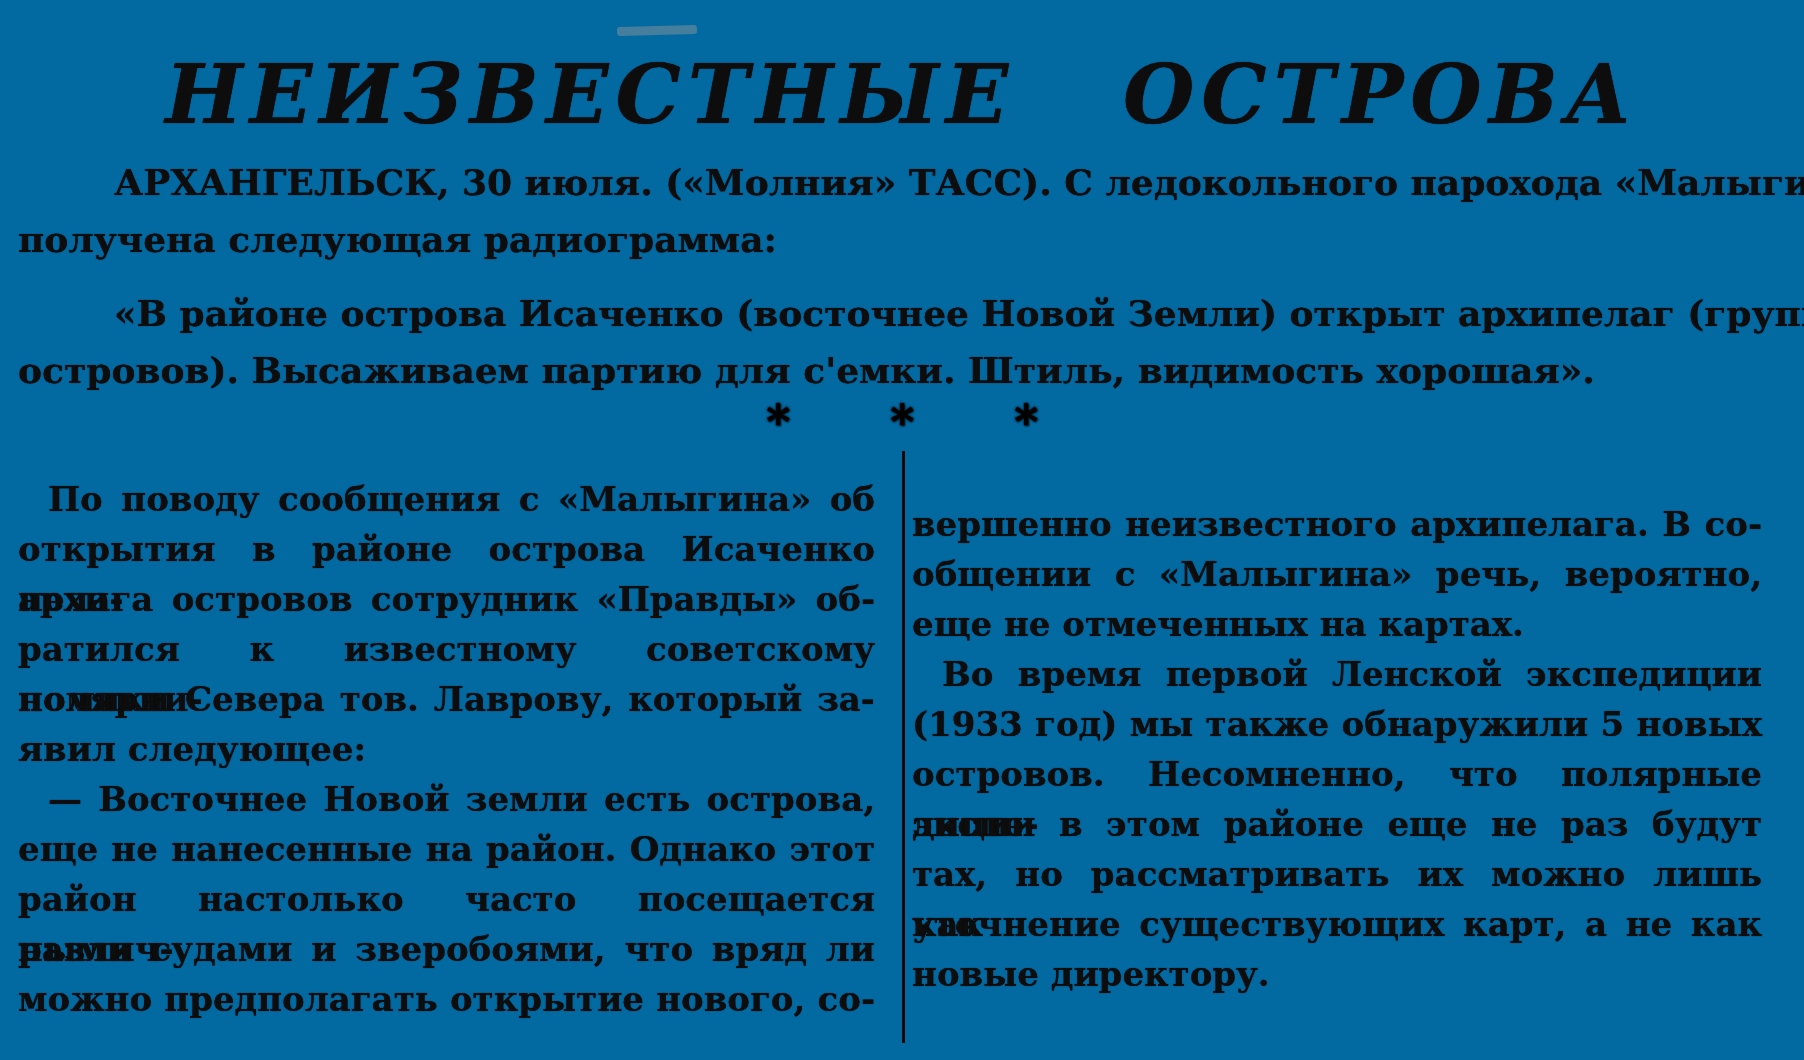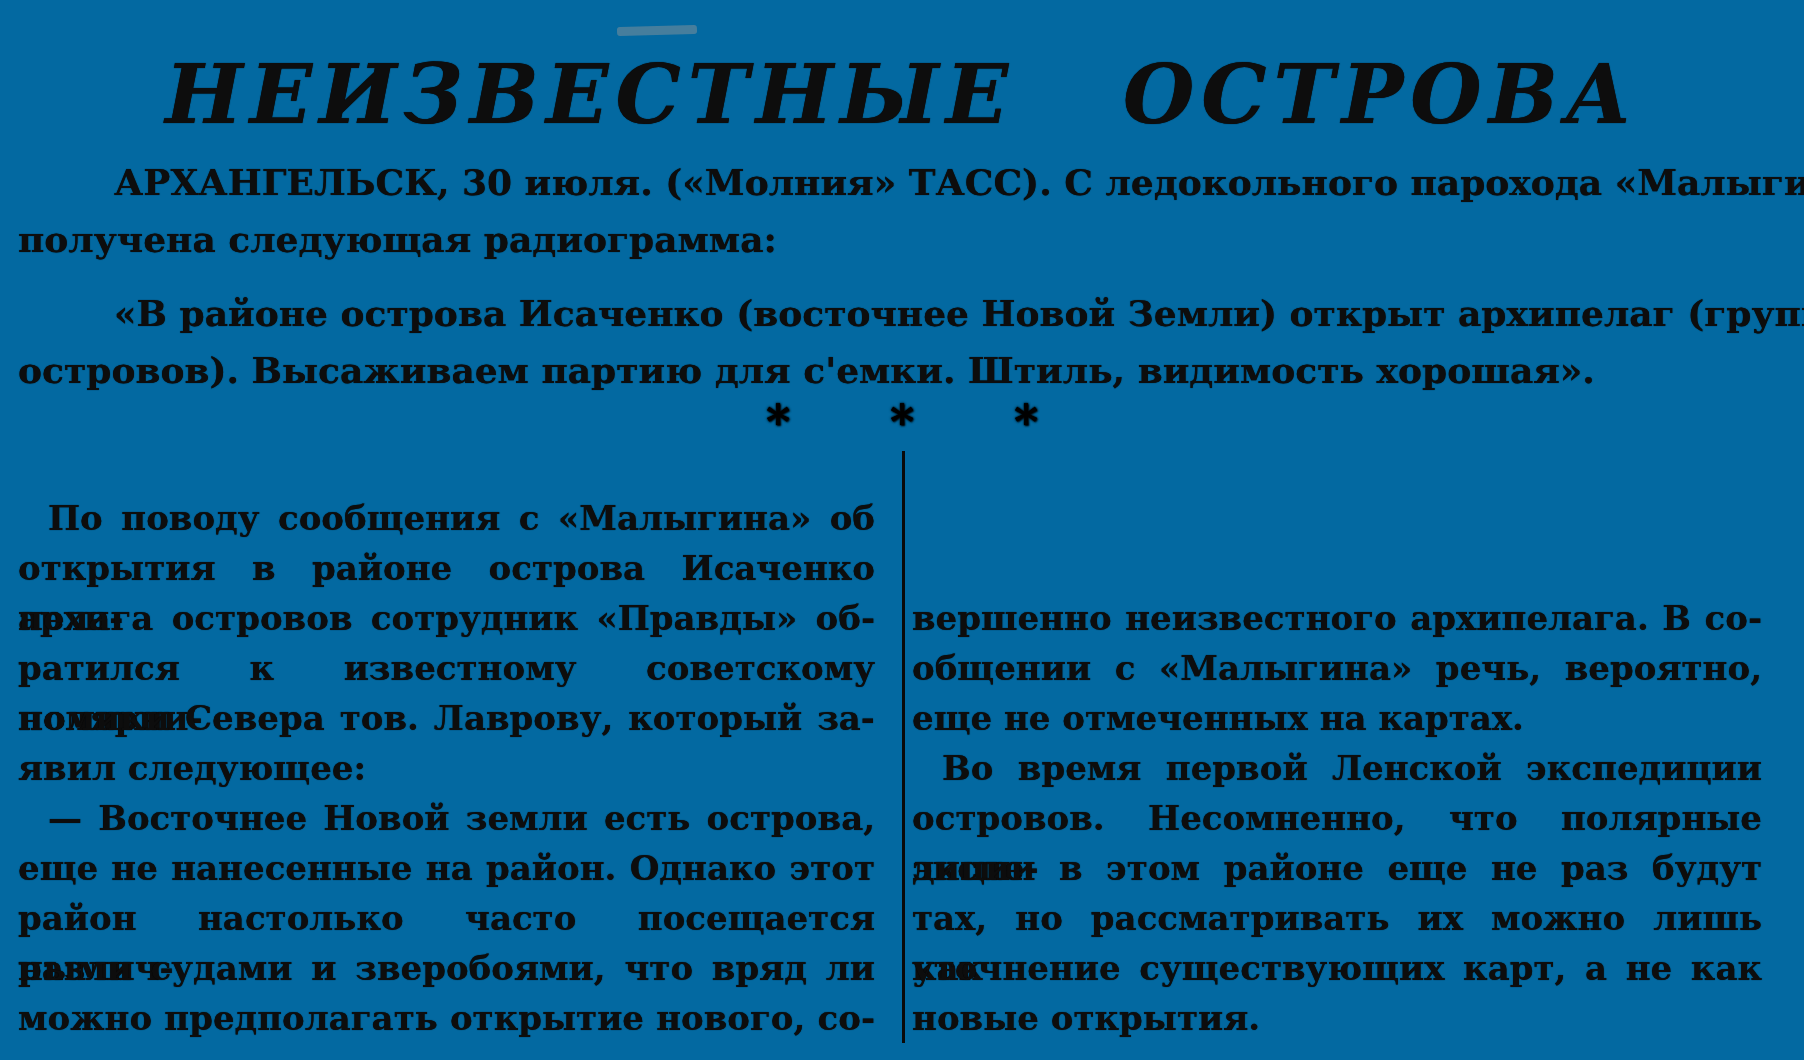--- a/index.html
+++ b/index.html
@@ -71,21 +71,21 @@
     text-align: center;
     font-weight: bold;
     font-size: 46px;
     letter-spacing: 42px;
     text-indent: 42px;
     color: #000;
     text-shadow: 0 0 3px #000, 0 0 1px #000, 1px 1px 2px #000;
   }
   .columns {
     display: flex;
-    align-items: flex-end;
+    align-items: center;
   }
   .col {
     font-weight: bold;
     font-size: 34px;
     text-shadow: 0 0 1px rgba(0,0,0,0.85);
   }
   .col .line {
     height: 50px;
     line-height: 50px;
   }
@@ -142,22 +142,23 @@
       <div class="line jline">можно предполагать открытие нового, со-</div>
     </div>
 
     <div class="divider"></div>
 
     <div class="col col-right">
       <div class="line jline">вершенно неизвестного архипелага. В со-</div>
       <div class="line jline">общении с «Малыгина» речь, вероятно,</div>
       <div class="line lline">еще не отмеченных на картах.</div>
       <div class="line jline indent-col">Во время первой Ленской экспедиции</div>
+      <div class="line jline">(1933 год) мы также обнаружили 5 новых</div>
       <div class="line jline">островов. Несомненно, что полярные экспе-</div>
       <div class="line jline">диции в этом районе еще не раз будут</div>
       <div class="line jline">тах, но рассматривать их можно лишь как</div>
       <div class="line jline">уточнение существующих карт, а не как</div>
-      <div class="line lline">новые открытия.</div>
+      <div class="line lline">новые директору.</div>
     </div>
 
   </div>
 
 </div>
 
 </body></html>

